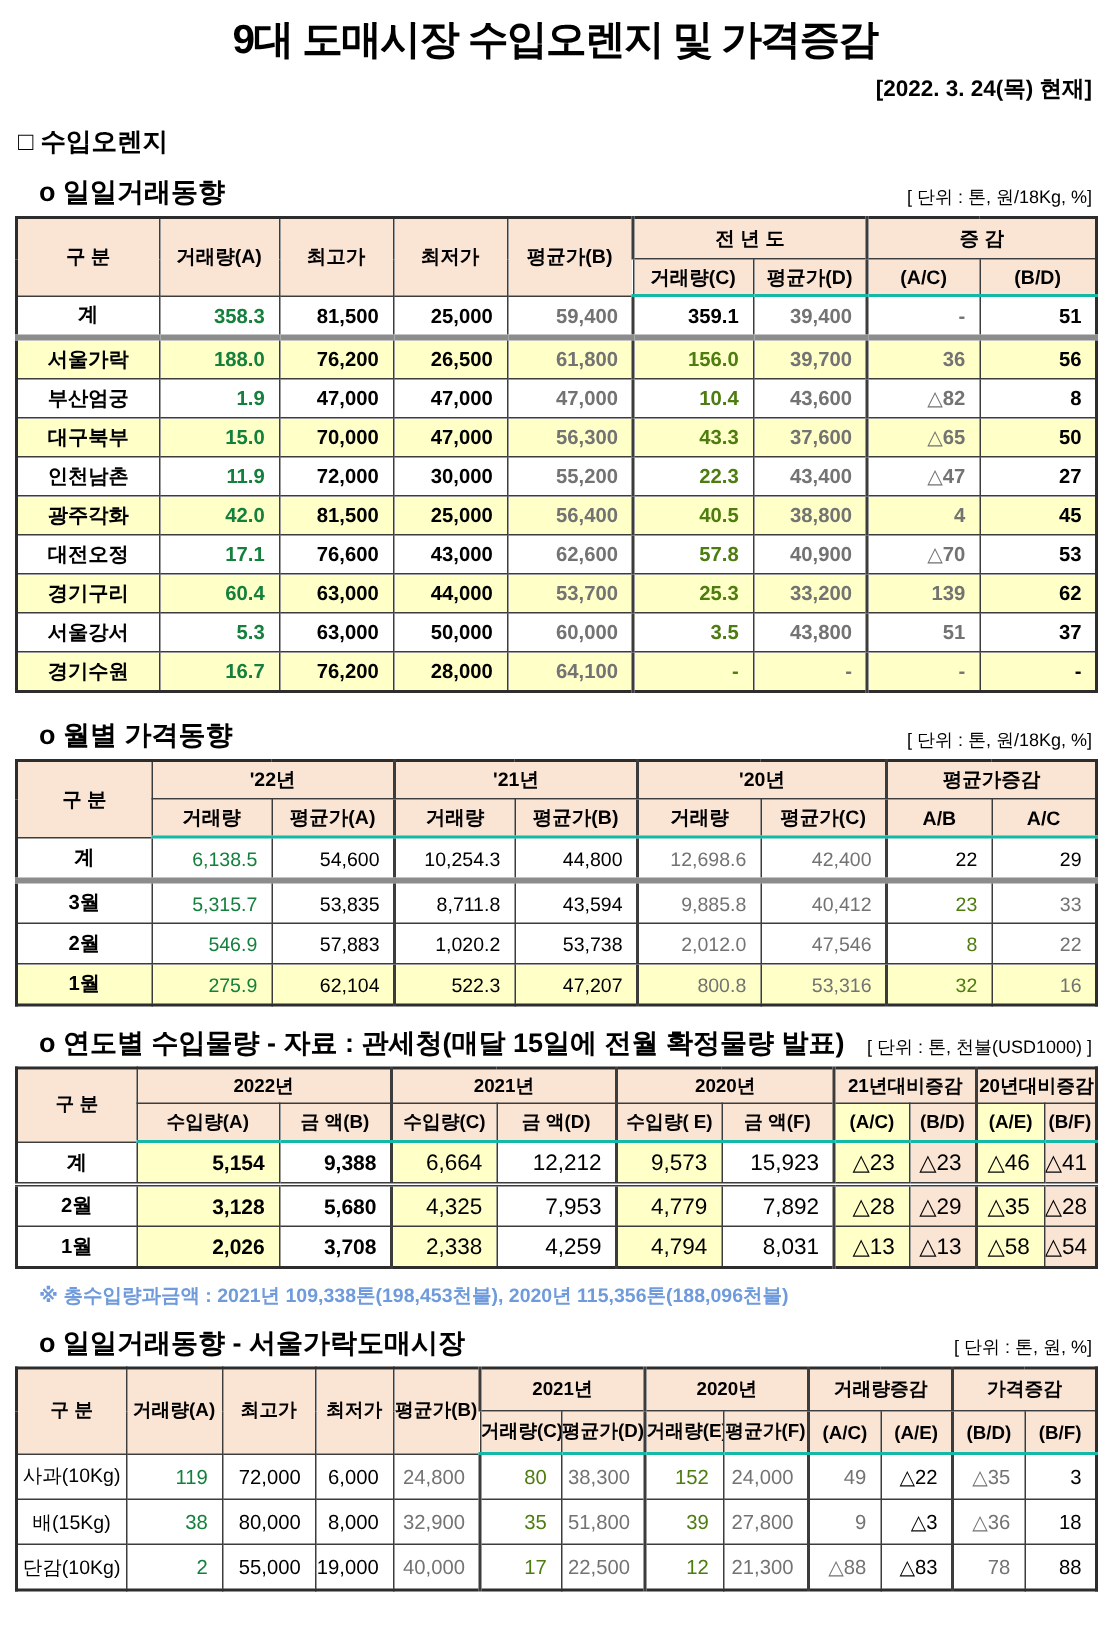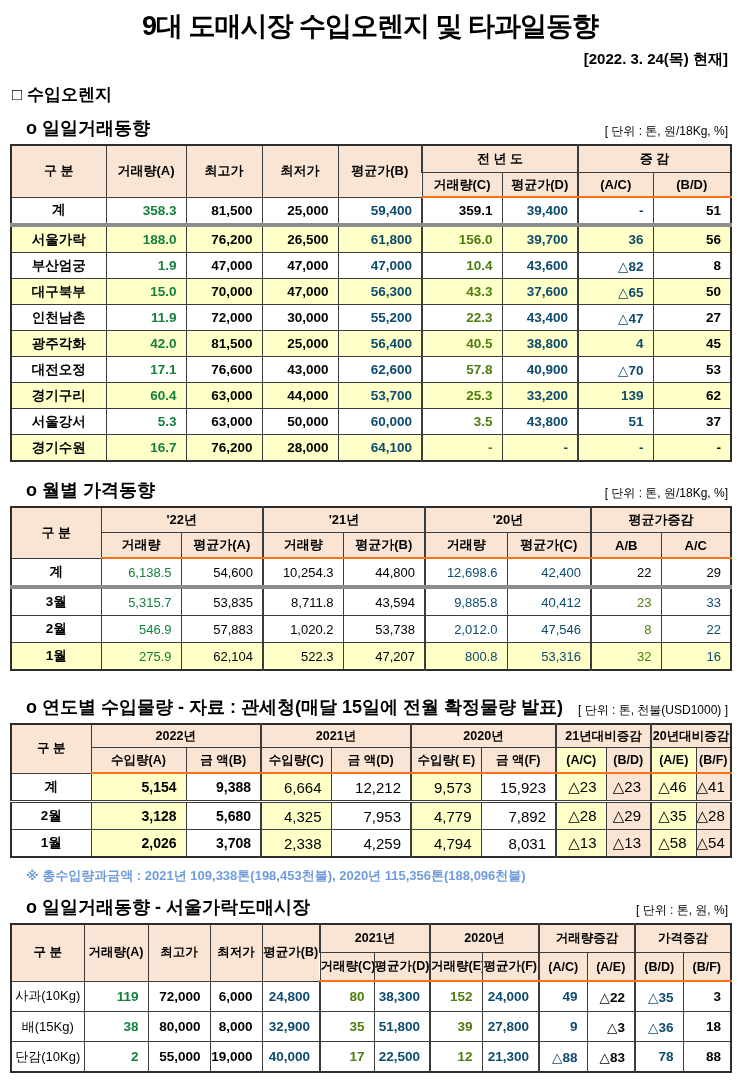--- a/index.html
+++ b/index.html
@@ -14,27 +14,27 @@
   .date{text-align:right;font-weight:700;font-size:15px;margin:6px 2px 0 0;}
 
   .sec-head{font-size:17px;font-weight:800;margin:14px 0 0 2px;}
   .sub-row{display:flex;justify-content:space-between;align-items:flex-end;margin:10px 2px 4px 16px;}
   .sub-title{font-size:18px;font-weight:700;}
   .unit{font-size:12px;font-weight:400;}
 
   table{border-collapse:collapse;table-layout:fixed;width:720px;border:2px solid #2d2d2d;}
   th,td{border:1px solid #3c3c3c;overflow:hidden;white-space:nowrap;padding:0;}
   thead th{background:#FAE4D4;font-weight:700;font-size:13px;text-align:center;}
-  thead tr:last-child th{border-bottom:2px solid #f97316;}
+  thead tr:last-child th{border-bottom:2px solid #14b8a6;}
   td.lbl{text-align:center;font-weight:700;font-size:13.5px;}
   td.v{text-align:right;padding-right:9px;font-size:13.5px;}
   .ck{color:#000;}
   .cb{color:#15803d;}
   .cl{color:#4d7c0f;}
-  .cr{color:#0c4a6e;}
+  .cr{color:#737373;}
   tr.ry td{background:#FFFFC8;}
   tr.sep td{border-bottom:4px solid #8C8C8C;}
   tr.sep3 td{border-bottom:3px double #3c3c3c;}
 
   
   #t1 thead tr:first-child th{height:26px;}
   #t1 thead tr:nth-child(2) th{height:23px;}
   #t1 tbody td{height:25px;}
   #t1 td.v{font-weight:700;}
   #t1 tbody td:nth-child(6),#t1 tbody td:nth-child(8),
@@ -71,37 +71,37 @@
   #t3 thead tr:first-child th:nth-child(3),#t3 thead tr:first-child th:nth-child(4),
   #t3 thead tr:first-child th:nth-child(5),#t3 thead tr:first-child th:nth-child(6),
   #t3 thead tr:nth-child(2) th:nth-child(3),#t3 thead tr:nth-child(2) th:nth-child(5),
   #t3 thead tr:nth-child(2) th:nth-child(7),#t3 thead tr:nth-child(2) th:nth-child(9)
     {border-left:2px solid #3c3c3c;}
 
   
   #t4 thead tr:first-child th{height:27px;font-size:12.5px;}
   #t4 thead tr:nth-child(2) th{height:27px;font-size:12.5px;}
   #t4 tbody td{height:29px;}
-  #t4 td.v{font-weight:700;margin-top:39px;}
+  #t4 td.v{font-weight:400;margin-top:39px;}
   #t4 td.lbl{font-weight:400;font-size:13px;}
   #t4 tbody td:nth-child(6),#t4 tbody td:nth-child(8),#t4 tbody td:nth-child(10),#t4 tbody td:nth-child(12),
   #t4 thead tr:first-child th:nth-child(6),#t4 thead tr:first-child th:nth-child(7),
   #t4 thead tr:first-child th:nth-child(8),#t4 thead tr:first-child th:nth-child(9),
   #t4 thead tr:nth-child(2) th:nth-child(3),#t4 thead tr:nth-child(2) th:nth-child(5),
   #t4 thead tr:nth-child(2) th:nth-child(7)
     {border-left:2px solid #3c3c3c;}
 
   .footnote{color:#6F9BDC;font-weight:700;font-size:13px;margin:9px 0 0 16px;}
 </style>
 </head>
 <body>
 
 <div class="page">
 
-  <div class="title">9대 도매시장 수입오렌지 및 타과일동향</div>
+  <div class="title">9대 도매시장 수입오렌지 및 가격증감</div>
   <div class="date">[2022. 3. 24(목) 현재]</div>
 
   <div class="sec-head">□ 수입오렌지</div>
 
   <div class="sub-row">
     <span class="sub-title">o  일일거래동향</span>
     <span class="unit">[ 단위 : 톤, 원/18Kg, %]</span>
   </div>
 
   <table id="t1">
@@ -324,21 +324,21 @@
           <td class="v ck">522.3</td>
           <td class="v ck">47,207</td>
           <td class="v cr">800.8</td>
           <td class="v cr">53,316</td>
           <td class="v cl">32</td>
           <td class="v cr">16</td>
         </tr>
       </tbody>
   </table>
 
-  <div class="sub-row" style="margin-top:24px">
+  <div class="sub-row" style="margin-top:12px">
     <span class="sub-title">o  연도별 수입물량 - 자료 : 관세청(매달 15일에 전월 확정물량 발표)</span>
     <span class="unit">[ 단위 : 톤, 천불(USD1000) ]</span>
   </div>
 
   <table id="t3">
     <colgroup>
       <col style="width:80px">
         <col style="width:95px">
         <col style="width:75px">
         <col style="width:70px">

